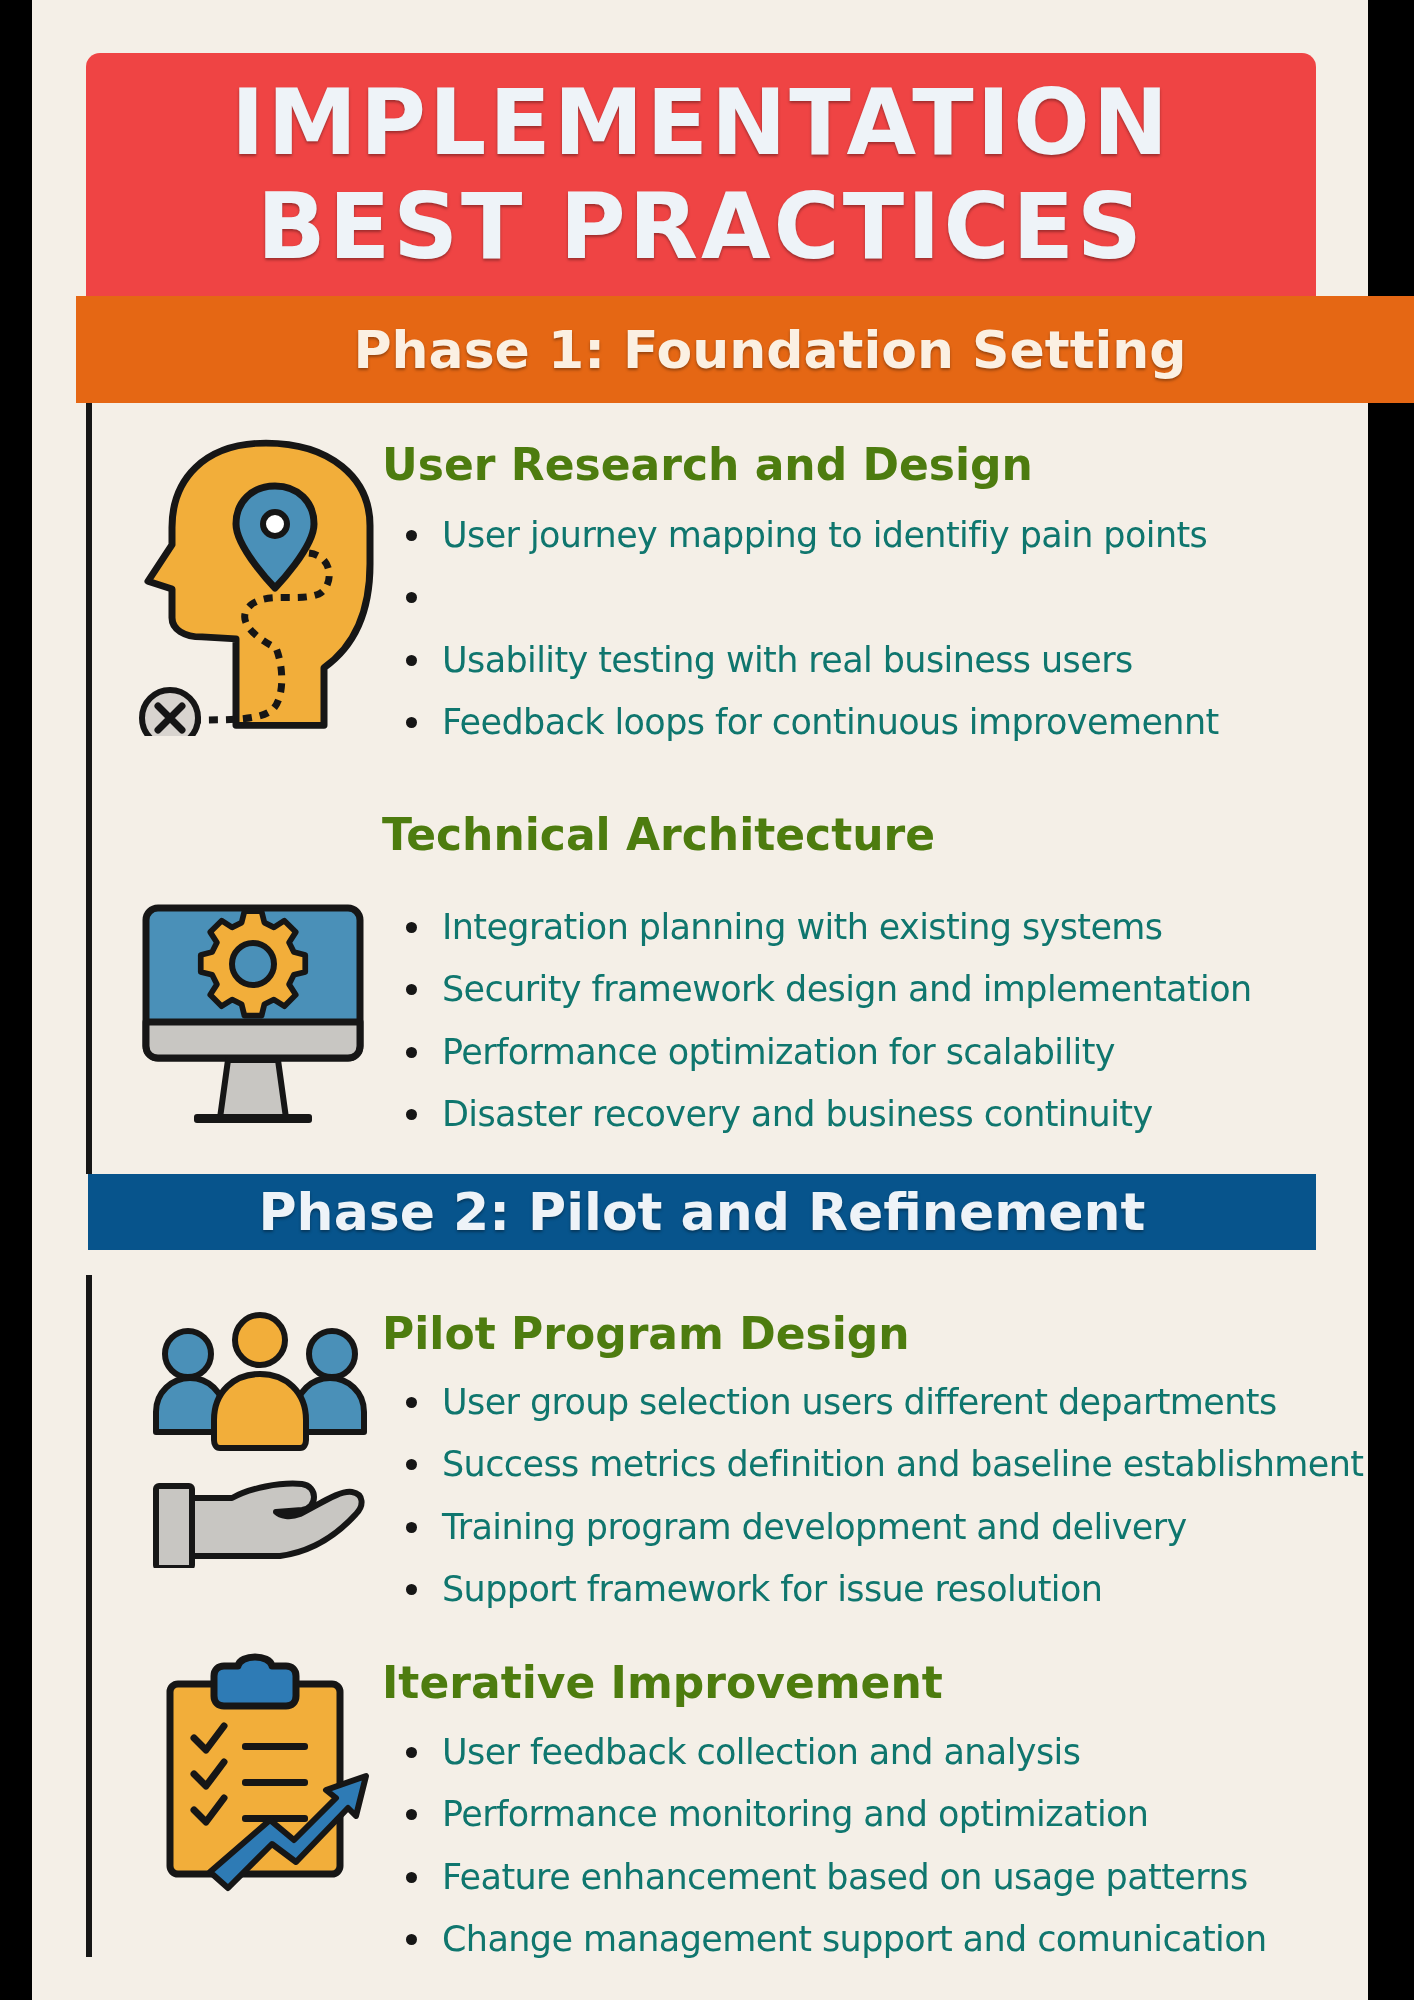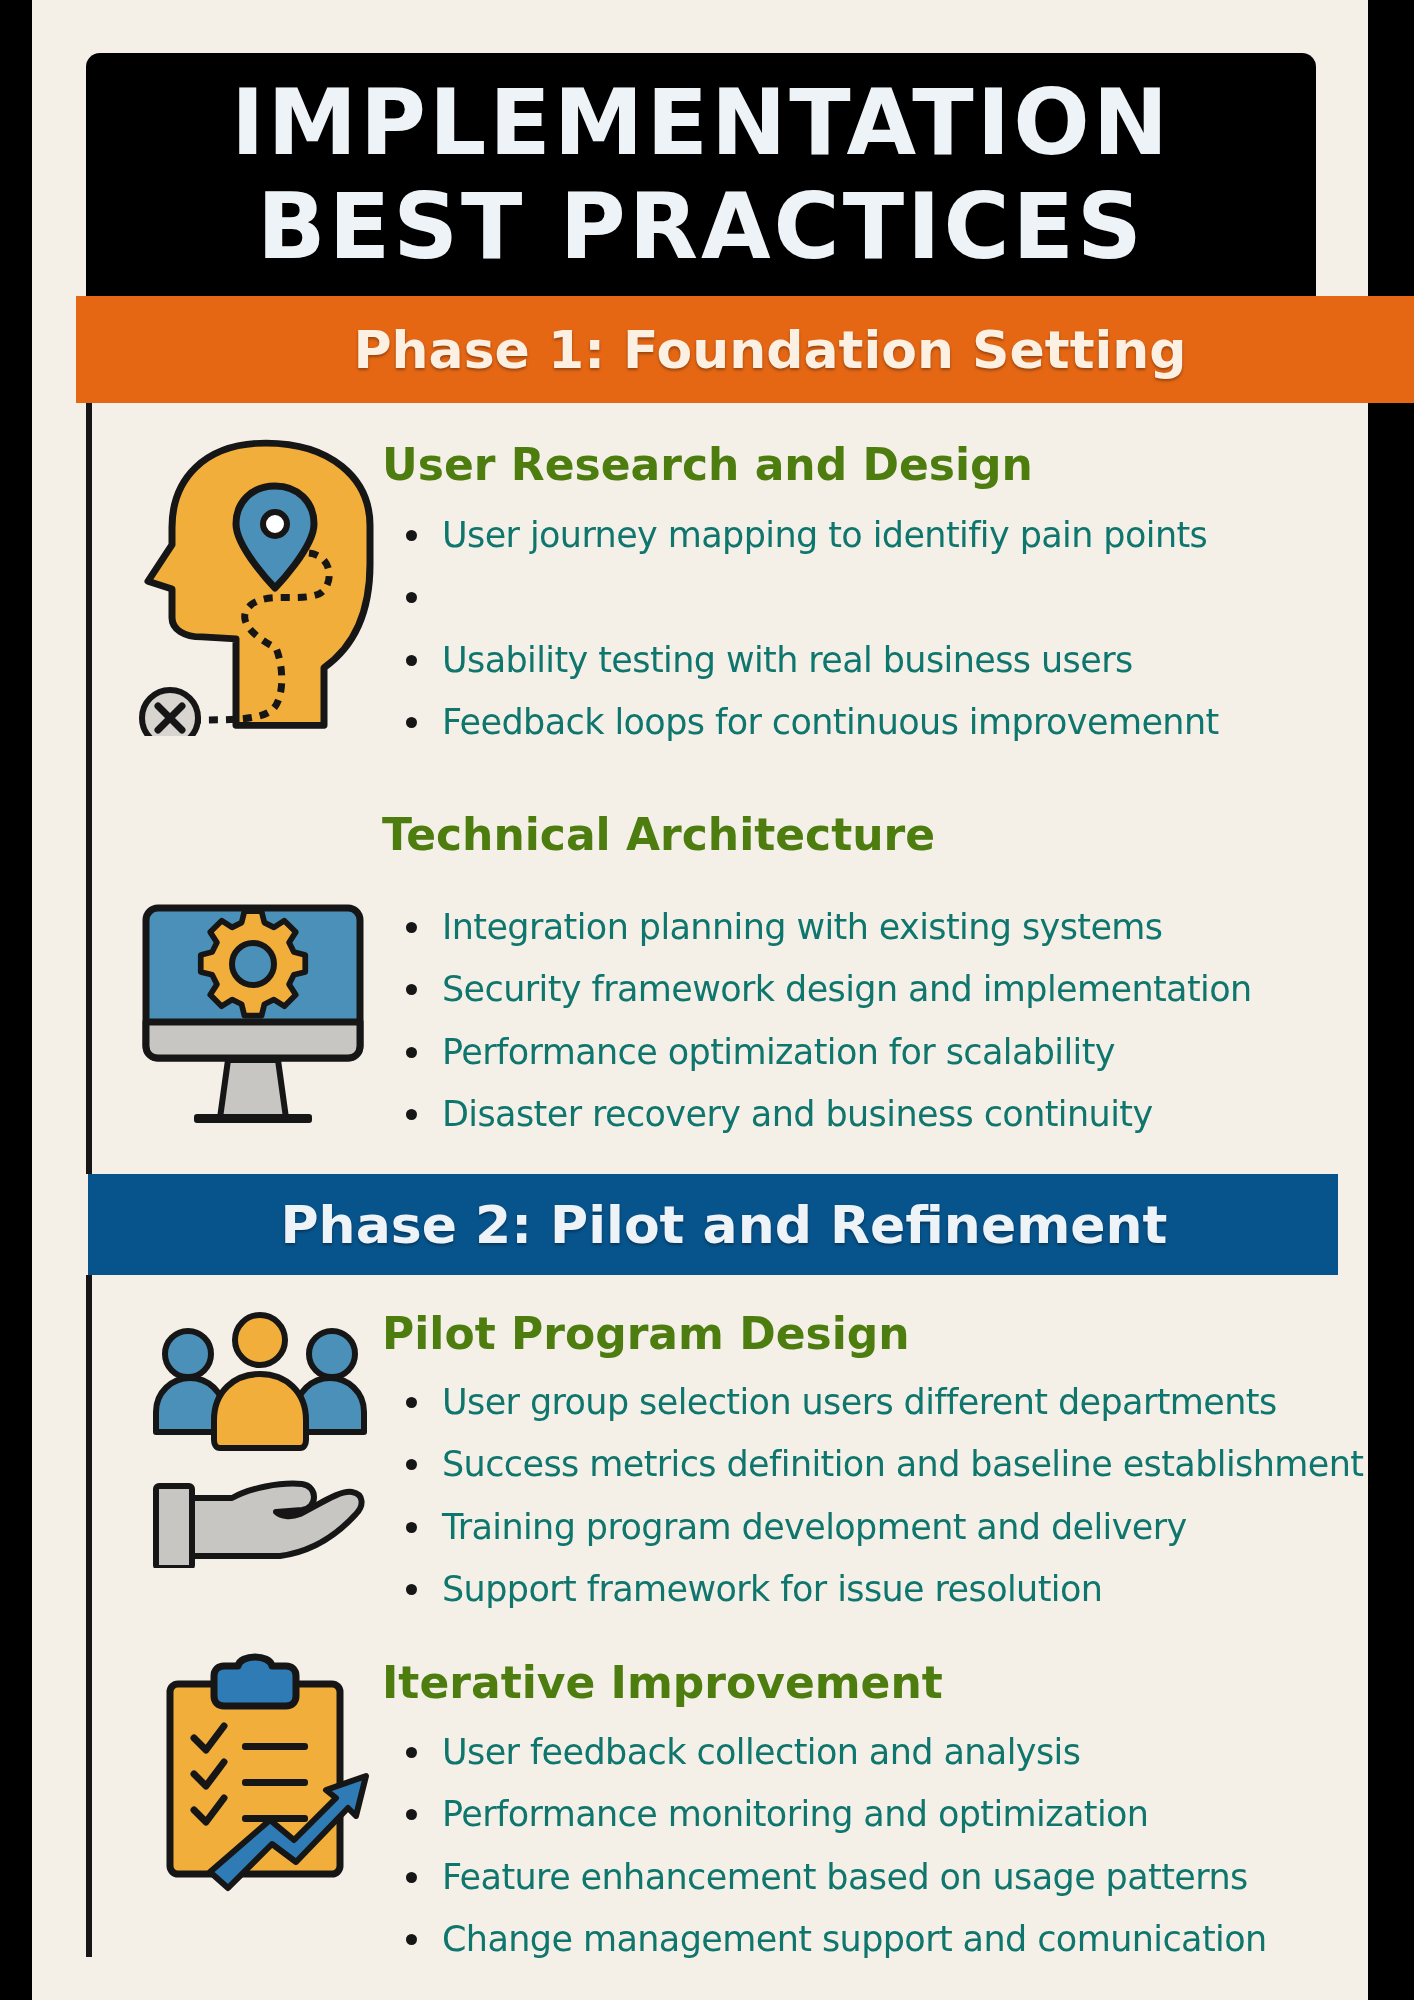--- a/index.html
+++ b/index.html
@@ -7,35 +7,35 @@
     width: 1414px; height: 2000px; position: relative; overflow: hidden;
     background: #f4efe7;
     font-family: "DejaVu Sans", "Liberation Sans", sans-serif;
   }
   .edge-left { position: absolute; left: 0; top: 0; width: 32px; height: 2000px; background: #000; }
   .edge-right { position: absolute; left: 1368px; top: 0; width: 46px; height: 2000px; background: #000; }
   .canvas { position: absolute; left: 32px; top: 0; width: 1336px; height: 2000px; background: #f4efe7; }
 
   .title-band {
     position: absolute; left: 86px; top: 53px; width: 1230px; height: 243px;
-    background: #000000; border-radius: 14px 14px 0 0;
+    background: #ef4444; border-radius: 14px 14px 0 0;
     display: flex; flex-direction: column; align-items: center; justify-content: center;
   }
   .title-line {
     color: #eef3f8; font-weight: bold; font-size: 90px; line-height: 104px;
     letter-spacing: 3px; text-align: center;
     font-family: "DejaVu Sans", sans-serif;
     text-shadow: 0 2px 3px rgba(0,0,0,0.35);
   }
   .phase-band {
     position: absolute; left: 76px; width: 1388px;
     display: flex; align-items: center; justify-content: center;
   }
   .phase-1 { top: 296px; height: 107px; background: #e56714; }
-  .phase-2 { top: 1174px; height: 101px; background: #07548c; left: 88px; width: 1228px; padding-left: 22px; }
+  .phase-2 { top: 1174px; height: 76px; background: #07548c; left: 88px; width: 1228px; }
   .phase-label {
     font-weight: bold; font-size: 52px; color: #fbf0e2;
     font-family: "DejaVu Sans", sans-serif;
     text-shadow: 0 2px 3px rgba(0,0,0,0.35);
   }
   .phase-2 .phase-label { color: #eef3f8; }
   .vline { position: absolute; left: 86px; width: 6px; background: #161616; }
 
   .section-heading {
     position: absolute; left: 382px; font-weight: bold; font-size: 44px;

